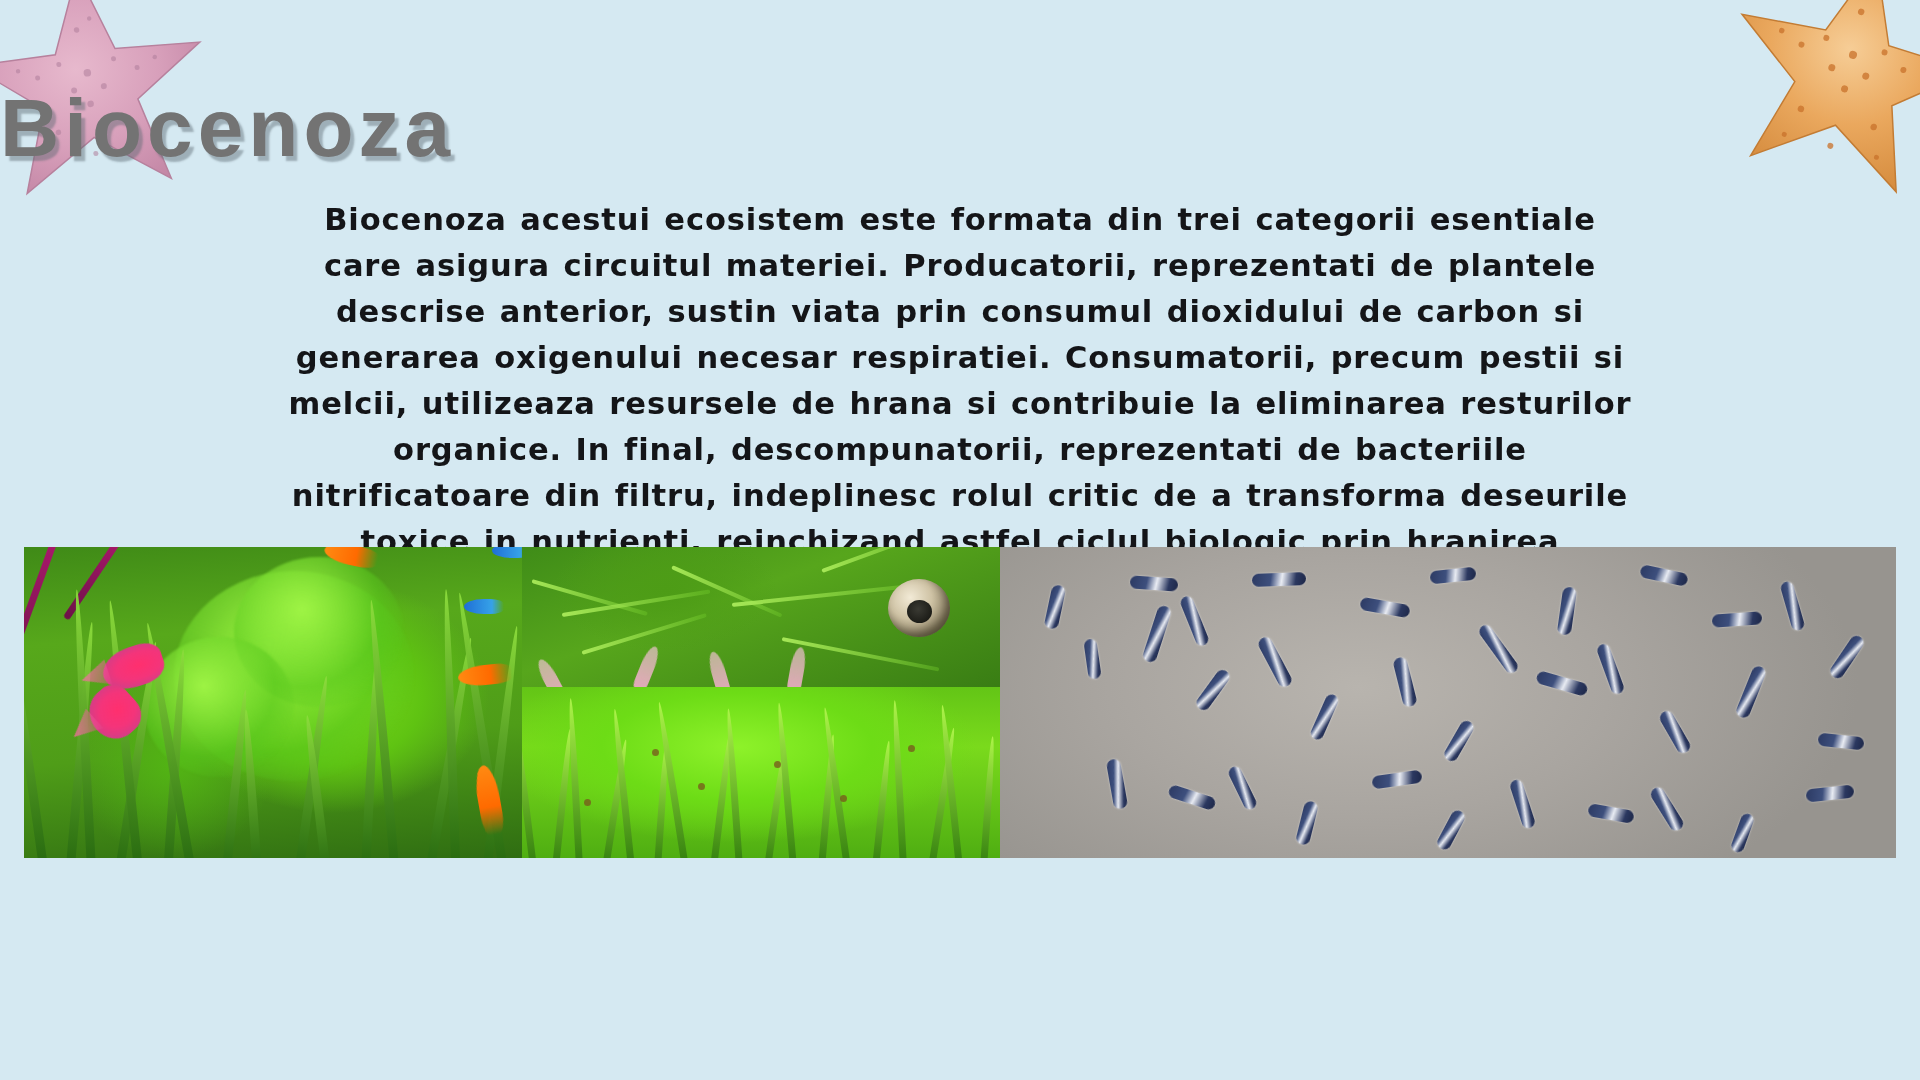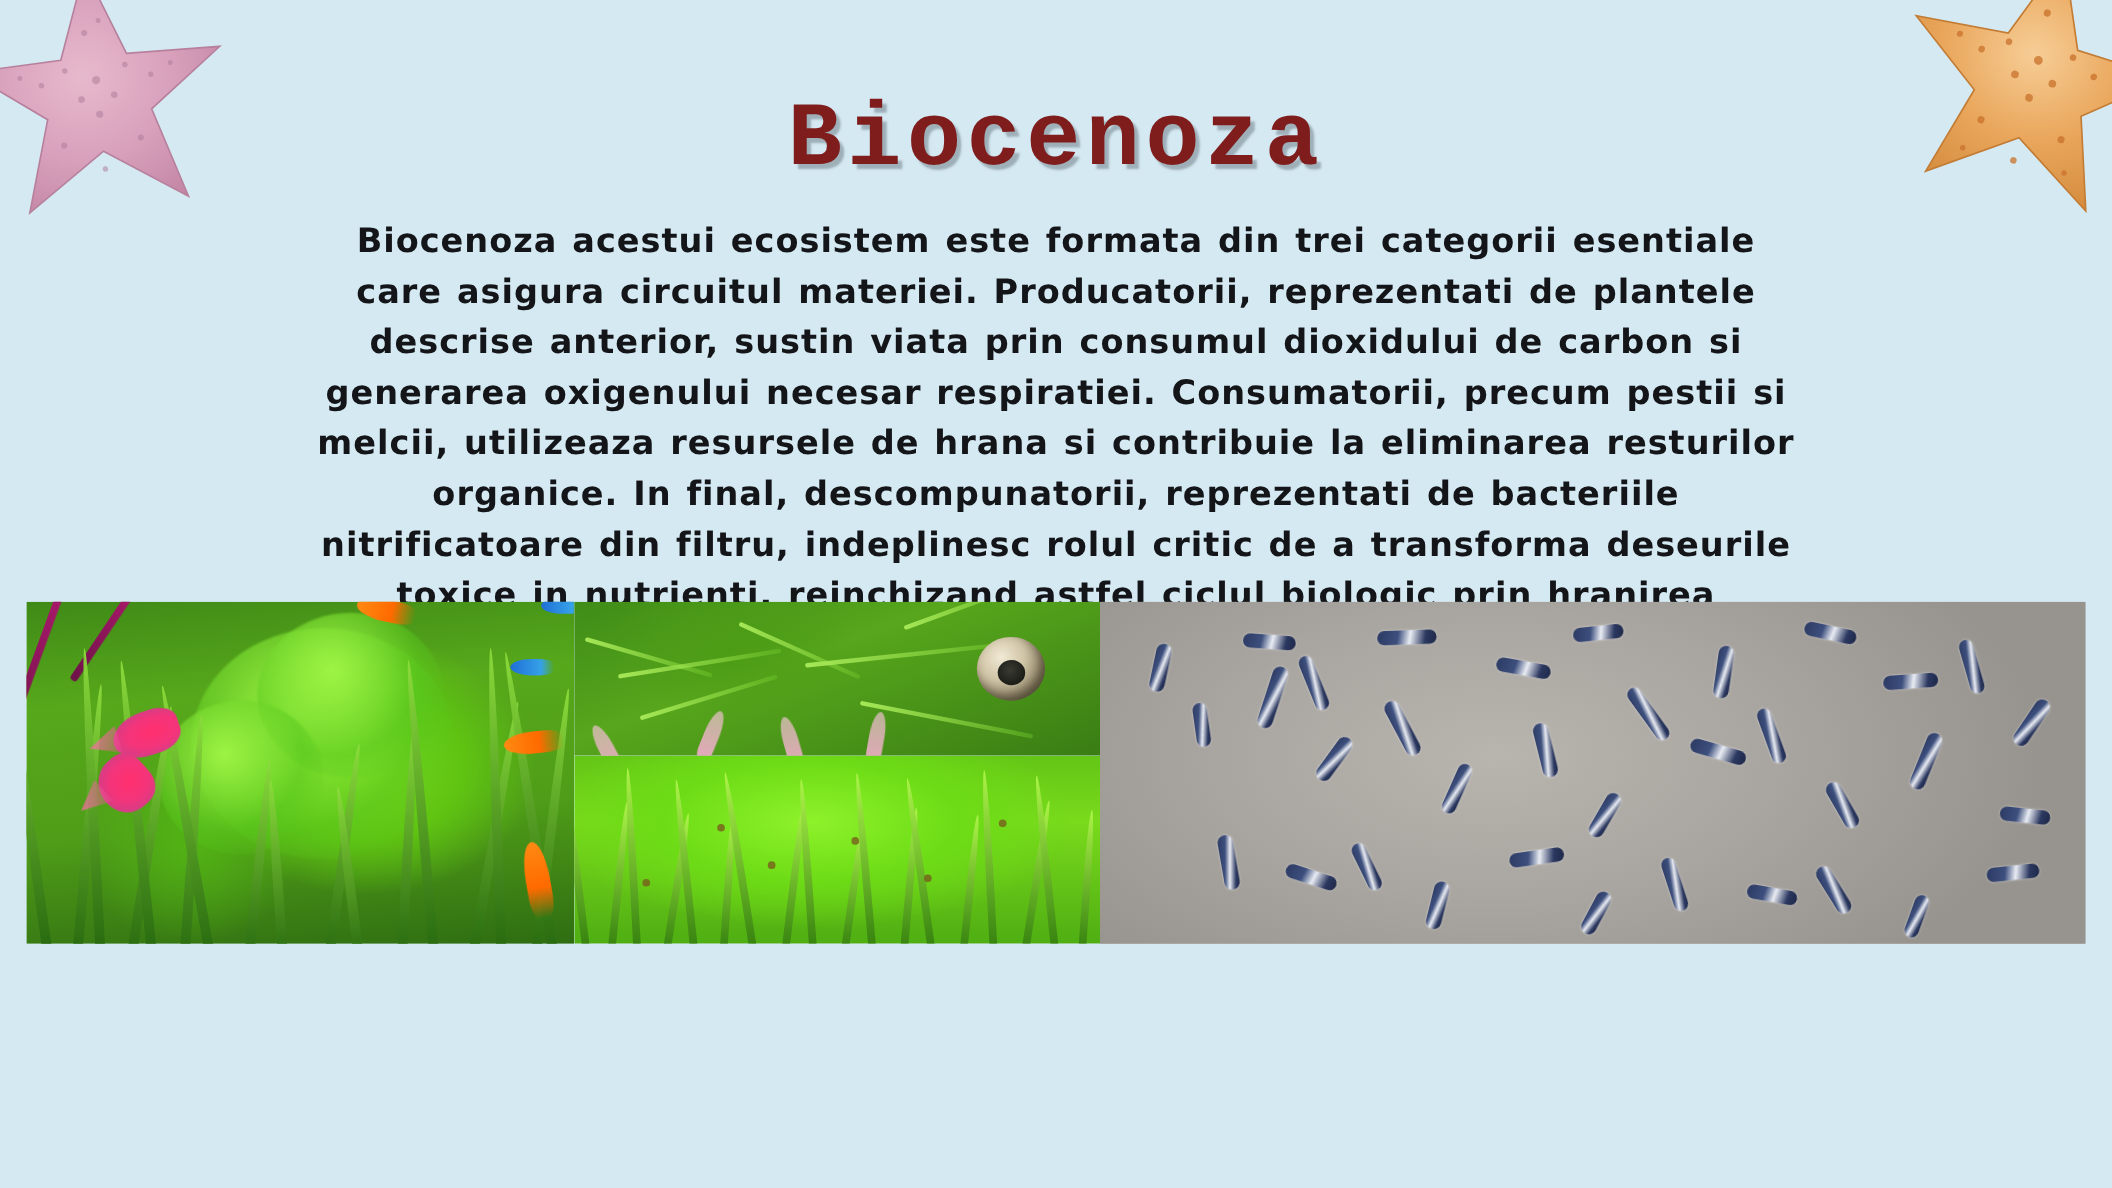--- a/index.html
+++ b/index.html
@@ -41,26 +41,26 @@
     height: 250px;
     transform: rotate(14deg);
   }
 
   
   .title {
     position: absolute;
     top: 30px;
     left: 0;
     width: 100%;
-    text-align: center;
-    font-family: Liberation Mono, monospace;
+    text-align: left;
+    font-family: Liberation Sans, sans-serif;
     font-size: 82px;
     font-weight: 700;
     letter-spacing: 5px;
-    color: #7f1d1d;
+    color: #737373;
     text-shadow: 4px 5px 2px rgba(90,105,112,0.45);
     line-height: 1.05;
   }
 
   
   .body-text {
     position: absolute;
     top: 166px;
     left: 50%;
     transform: translateX(-50%);

